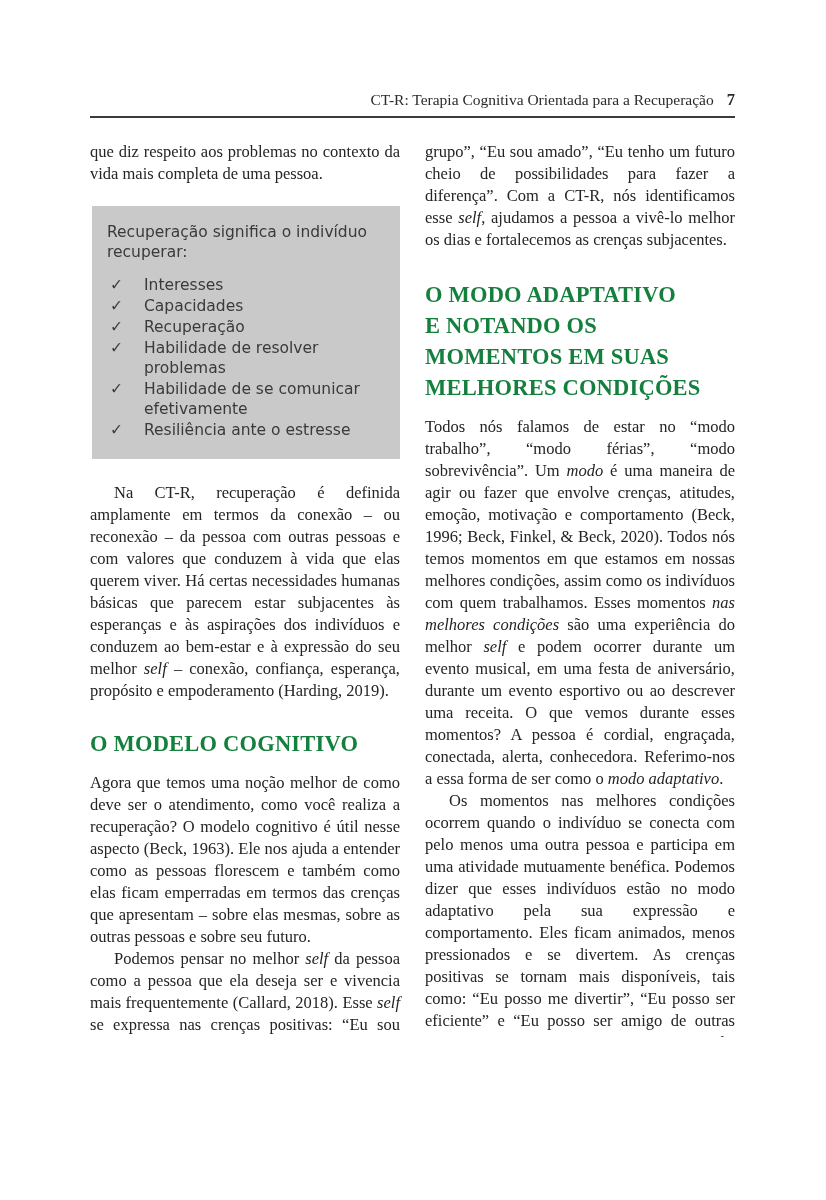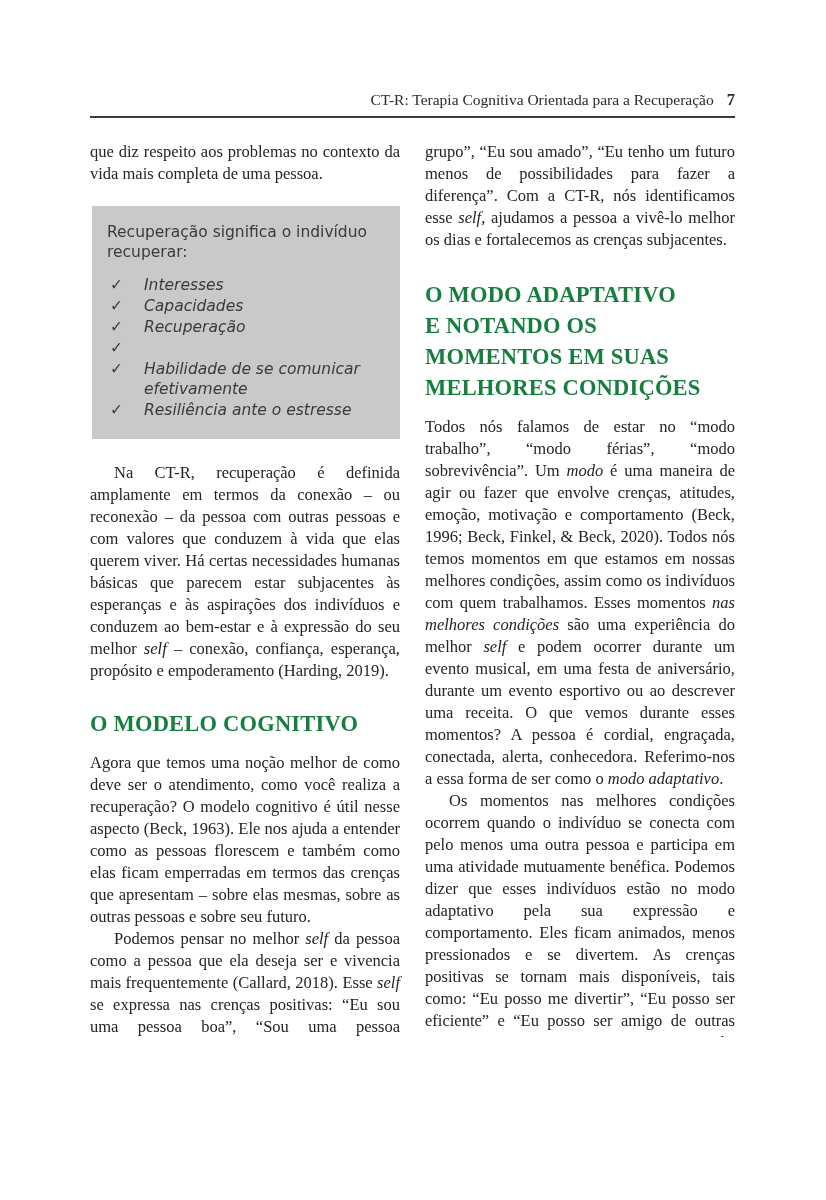--- a/index.html
+++ b/index.html
@@ -48,21 +48,21 @@
     font-family: "DejaVu Sans", "Liberation Sans", sans-serif;
     margin: 21px 0 23px 2px;
     padding: 16px 16px 18px 15px;
     font-size: 15.5px;
     line-height: 20px;
   }
   .callout .box-title { margin: 0 0 13px 0; }
   .callout ul { list-style: none; margin: 0; padding: 0; }
   .callout li { display: flex; margin: 0 0 1px 0; }
   .callout .check { flex: 0 0 34px; padding-left: 3px; }
-  .callout .itemtext { flex: 1 1 auto; font-style: italic; }
+  .callout .itemtext { flex: 1 1 auto; }
   h2.sec {
     font-weight: 700;
     font-size: 22.5px;
     line-height: 27px;
     letter-spacing: 0.2px;
     color: #15803d;
     margin: 28px 0 15px 0;
   }
   .col-right h2.sec { line-height: 31px; margin: 28px 0 13px 0; }
   i { }
@@ -91,20 +91,21 @@
             <li>
               <span class="check">✓</span>
               <span class="itemtext">Capacidades</span>
             </li>
             <li>
               <span class="check">✓</span>
               <span class="itemtext">Recuperação</span>
             </li>
             <li>
               <span class="check">✓</span>
+              <span class="itemtext">Habilidade de resolver problemas</span>
             </li>
             <li>
               <span class="check">✓</span>
               <span class="itemtext">Habilidade de se comunicar efetivamente</span>
             </li>
             <li>
               <span class="check">✓</span>
               <span class="itemtext">Resiliência ante o estresse</span>
             </li>
           </ul>
@@ -112,21 +113,21 @@
 
       <p class="body indent"><span>Na CT-R, recuperação é definida amplamente em termos da conexão – ou reconexão – da pessoa com outras pessoas e com valores que conduzem à vida que elas querem viver. Há certas necessidades humanas básicas que parecem estar subjacentes às esperanças e às aspirações dos indivíduos e conduzem ao bem-estar e à expressão do seu melhor </span><i>self</i><span> – conexão, confiança, esperança, propósito e empoderamento (Harding, 2019).</span></p>
 
       <h2 class="sec">O MODELO COGNITIVO</h2>
 
       <p class="body"><span>Agora que temos uma noção melhor de como deve ser o atendimento, como você realiza a recuperação? O modelo cognitivo é útil nesse aspecto (Beck, 1963). Ele nos ajuda a entender como as pessoas florescem e também como elas ficam emperradas em termos das crenças que apresentam – sobre elas mesmas, sobre as outras pessoas e sobre seu futuro.</span></p>
       <p class="body indent"><span>Podemos pensar no melhor </span><i>self</i><span> da pessoa como a pessoa que ela deseja ser e vivencia mais frequentemente (Callard, 2018). Esse </span><i>self</i><span> se expressa nas crenças positivas: “Eu sou uma pessoa boa”, “Sou uma pessoa prestativa”, “Posso ter sucesso”, “As outras pessoas me valorizam”, “Eu pertenço ao</span></p>
     </div>
 
     <div class="col col-right">
-      <p class="body"><span>grupo”, “Eu sou amado”, “Eu tenho um futuro menos de possibilidades para fazer a diferença”. Com a CT-R, nós identificamos esse </span><i>self</i><span>, ajudamos a pessoa a vivê-lo melhor os dias e fortalecemos as crenças subjacentes.</span></p>
+      <p class="body"><span>grupo”, “Eu sou amado”, “Eu tenho um futuro cheio de possibilidades para fazer a diferença”. Com a CT-R, nós identificamos esse </span><i>self</i><span>, ajudamos a pessoa a vivê-lo melhor os dias e fortalecemos as crenças subjacentes.</span></p>
 
       <h2 class="sec">O MODO ADAPTATIVO<br>E NOTANDO OS<br>MOMENTOS EM SUAS<br>MELHORES CONDIÇÕES</h2>
 
       <p class="body"><span>Todos nós falamos de estar no “modo trabalho”, “modo férias”, “modo sobrevivência”. Um </span><i>modo</i><span> é uma maneira de agir ou fazer que envolve crenças, atitudes, emoção, motivação e comportamento (Beck, 1996; Beck, Finkel, &amp; Beck, 2020). Todos nós temos momentos em que estamos em nossas melhores condições, assim como os indivíduos com quem trabalhamos. Esses momentos </span><i>nas melhores condições</i><span> são uma experiência do melhor </span><i>self</i><span> e podem ocorrer durante um evento musical, em uma festa de aniversário, durante um evento esportivo ou ao descrever uma receita. O que vemos durante esses momentos? A pessoa é cordial, engraçada, conectada, alerta, conhecedora. Referimo-nos a essa forma de ser como o </span><i>modo adaptativo</i><span>.</span></p>
       <p class="body indent"><span>Os momentos nas melhores condições ocorrem quando o indivíduo se conecta com pelo menos uma outra pessoa e participa em uma atividade mutuamente benéfica. Podemos dizer que esses indivíduos estão no modo adaptativo pela sua expressão e comportamento. Eles ficam animados, menos pressionados e se divertem. As crenças positivas se tornam mais disponíveis, tais como: “Eu posso me divertir”, “Eu posso ser eficiente” e “Eu posso ser amigo de outras pessoas”. Essas crenças positivas são acompanhadas por energia, motivação</span></p>
     </div>
 
   </div>
 </div>
 

